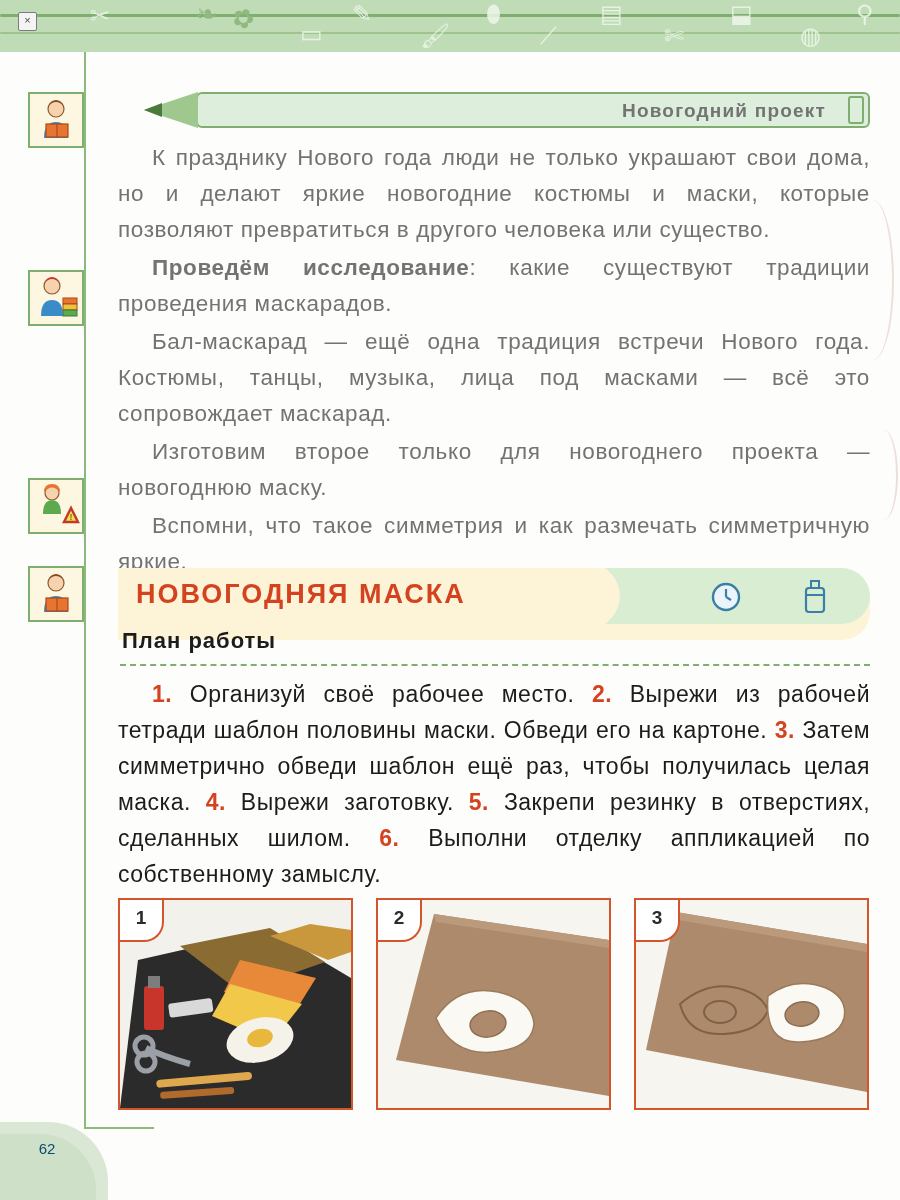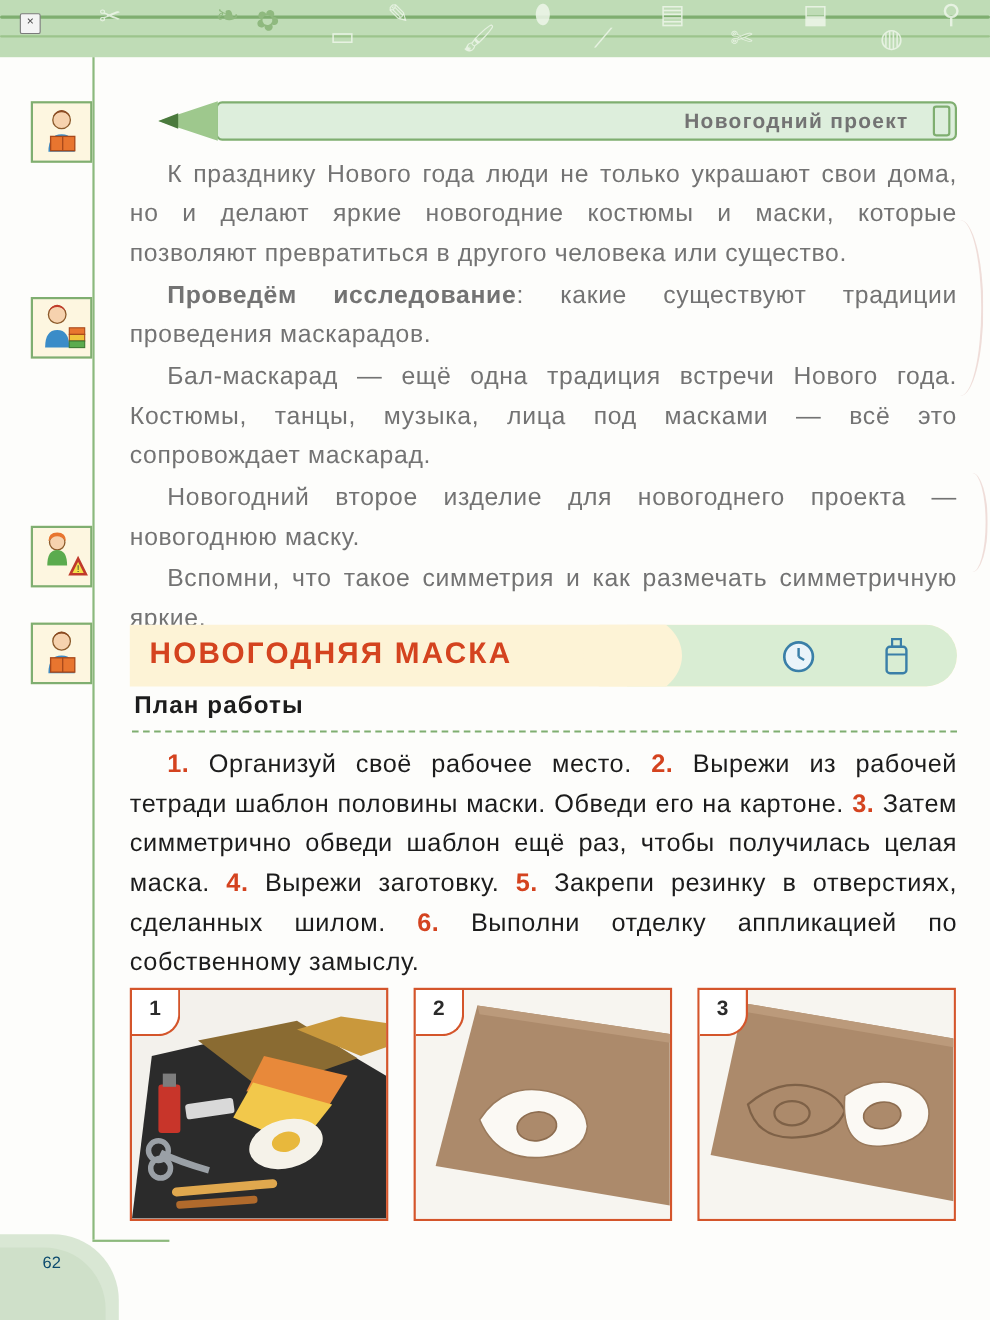--- a/index.html
+++ b/index.html
@@ -175,21 +175,21 @@
     line-height: 36px;
     letter-spacing: .6px;
     font-family: "Liberation Sans", sans-serif;
   }
   p.para b { font-weight: bold; }
 
   
   .banner {
     position: absolute;
     left: 118px; top: 568px;
-    width: 752px; height: 56px;
+    width: 752px; height: 72px;
     background: #fdf3d6;
     border-radius: 0 28px 28px 0;
     overflow: hidden;
   }
   .banner .swoosh {
     position: absolute;
     right: 0; top: 0;
     width: 300px; height: 56px;
     background: #d9edd3;
     border-radius: 0 28px 28px 0;
@@ -388,21 +388,21 @@
     <div class="pencil-tip"></div>
     <div class="pencil-lead"></div>
     <div class="pencil-end"></div>
     <div class="pencil-title">Новогодний проект</div>
   </div>
 
   <div class="text-col" style="top:140px;">
     <p class="para">К празднику Нового года люди не только украшают свои дома, но и делают яркие новогодние костюмы и маски, которые позволяют превратиться в другого человека или существо.</p>
     <p class="para"><b>Проведём исследование</b><span>: какие существуют традиции проведения маскарадов.</span></p>
     <p class="para">Бал-маскарад — ещё одна традиция встречи Нового года. Костюмы, танцы, музыка, лица под масками — всё это сопровождает маскарад.</p>
-    <p class="para">Новогодний второе изделие для новогоднего проекта — новогоднюю маску.</p>
+    <p class="para">Изготовим второе только для новогоднего проекта — новогоднюю маску.</p>
     <p class="para">Вспомни, что такое симметрия и как размечать симметричную яркие.</p>
   </div>
 
   <div class="banner">
     <div class="swoosh"></div>
     <div class="banner-title">НОВОГОДНЯЯ МАСКА</div>
     <div class="banner-clock">
       <svg width="32" height="32" viewBox="0 0 32 32">
         <circle cx="16" cy="16" r="13" fill="#eaf4fa" stroke="#3a7fa8" stroke-width="2.4"></circle>
         <line x1="16" y1="16" x2="16" y2="8" stroke="#3a7fa8" stroke-width="2.2"></line>

